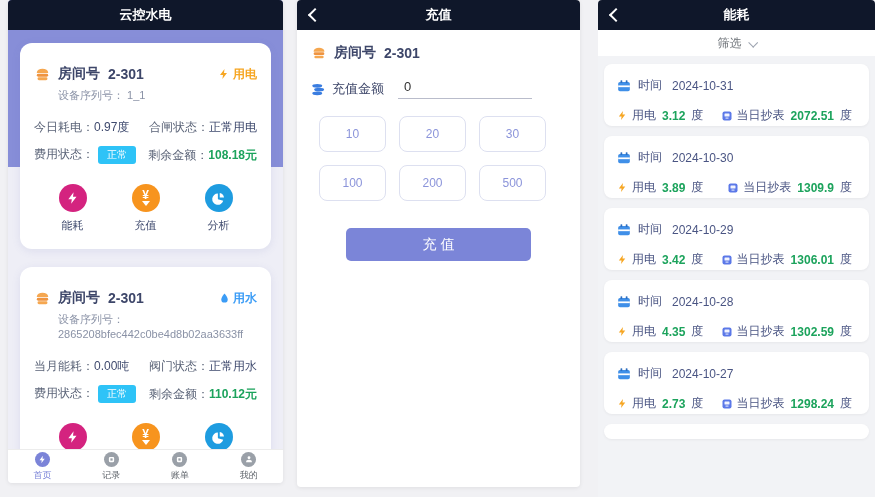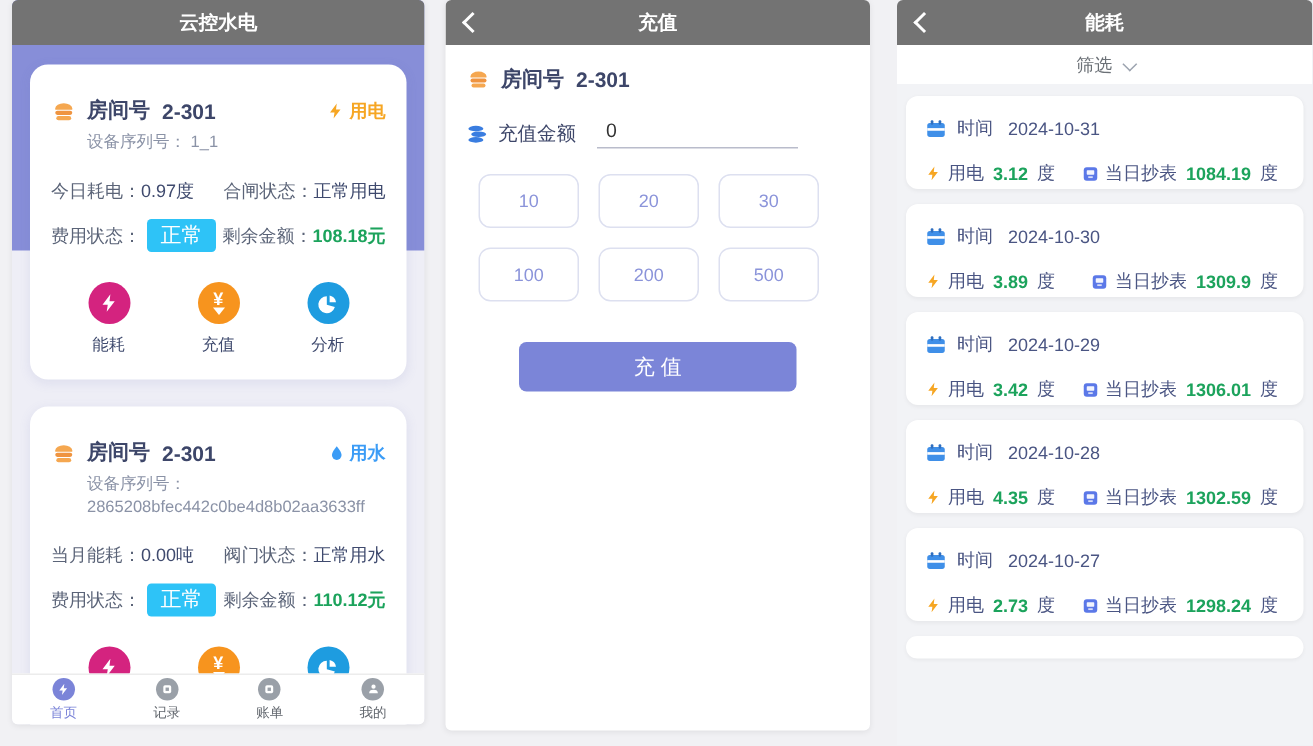--- a/index.html
+++ b/index.html
@@ -6,39 +6,39 @@
   body{
     width:875px;height:497px;position:relative;overflow:hidden;
     background:#f1f1f4;
     font-family:"Liberation Sans","DejaVu Sans",sans-serif;
     -webkit-font-smoothing:antialiased;
   }
   .panel{position:absolute;top:0;}
   
   .panel-left{left:8px;width:275px;height:483px;background:#eeeef6;border-radius:4px;overflow:hidden;box-shadow:0 1px 4px rgba(0,0,0,.08);}
   .purple-bg{position:absolute;top:0;left:0;right:0;height:167px;background:#878ed8;}
-  .p-header{position:relative;height:30px;display:flex;align-items:center;justify-content:center;background:#737373;color:#fff;font-size:13px;font-weight:bold;z-index:3;}
+  .p-header{position:relative;height:30px;display:flex;align-items:center;justify-content:center;background:#0f172a;color:#fff;font-size:13px;font-weight:bold;z-index:3;}
   .back-btn{position:absolute;left:13px;top:9px;width:12px;height:12px;cursor:pointer;z-index:4;}
   .back-chev{display:block;width:8px;height:8px;border-left:2px solid #fff;border-bottom:2px solid #fff;transform:rotate(45deg);margin-top:1px;}
   .card{position:relative;margin:0 12px;background:#fff;border-radius:12px;box-shadow:0 2px 8px rgba(100,110,180,.12);z-index:2;}
   .card1{margin-top:13px;}
   .card2{margin-top:18px;}
   .room-row{display:flex;align-items:center;padding:22px 14px 0 14px;}
   .room-title{font-size:14px;font-weight:bold;color:#3d4669;margin-left:7px;}
   .room-no{font-size:14px;font-weight:bold;color:#3d4669;margin-left:8px;}
   .type-tag{margin-left:auto;display:flex;align-items:center;font-size:12px;font-weight:bold;}
   .type-electric{color:#f6a623;}
   .type-water{color:#3b9cf6;}
   .type-tag svg{margin-right:3px;}
   .serial{padding:5px 14px 0 38px;font-size:11px;color:#8a92a6;word-break:break-all;line-height:15px;}
   .stats{display:flex;justify-content:space-between;padding:16px 14px 0 14px;font-size:12px;}
   .stats .lbl,.fee .lbl{color:#5b6478;}
   .stats .val{color:#3f4a6e;}
   .fee{display:flex;justify-content:space-between;align-items:center;padding:10px 14px 0 14px;font-size:12px;}
-  .badge{display:inline-block;background:#2ec3f7;color:#fff;font-size:14px;padding:2px 9px;border-radius:3px;margin-left:4px;}
+  .badge{display:inline-block;background:#2ec3f7;color:#fff;font-size:10px;padding:2px 9px;border-radius:3px;margin-left:4px;}
   .green{color:#1ca35c;font-weight:bold;}
   .actions{display:flex;justify-content:space-around;padding:20px 16px 16px 16px;}
   .action{display:flex;flex-direction:column;align-items:center;cursor:pointer;}
   .acircle{width:28px;height:28px;border-radius:50%;display:flex;align-items:center;justify-content:center;}
   .ac-energy{background:#d4237f;}
   .ac-recharge{background:#f7941e;}
   .ac-analyze{background:#1e9ce0;}
   .action .alabel{font-size:11px;color:#3f4a6e;margin-top:6px;}
   .yen-glyph{color:#fff;font-size:12px;font-weight:bold;line-height:10px;display:flex;flex-direction:column;align-items:center;}
   .yen-glyph .dn{width:0;height:0;border-left:4px solid transparent;border-right:4px solid transparent;border-top:5px solid #fff;margin-top:1px;}
@@ -316,21 +316,21 @@
           <span class="elabel">度</span>
           <span class="eright">
             <span>
               <svg width="12" height="12" viewBox="0 0 24 24">
                 <rect x="3" y="3" width="18" height="18" rx="4" fill="#5b78e8"></rect>
                 <rect x="7" y="7" width="10" height="6" rx="1" fill="#fff" opacity=".92"></rect>
                 <rect x="9" y="15" width="6" height="2.4" fill="#fff" opacity=".75"></rect>
               </svg>
             </span>
             <span class="elabel">当日抄表</span>
-            <span class="egreen">1084.19</span>
+            <span class="egreen">2072.51</span>
             <span class="elabel">度</span>
           </span>
         </div>
       </div>
 
       <div class="ecard">
         <div class="erow1">
           <span>
             <svg width="14" height="14" viewBox="0 0 24 24">
               <rect x="2" y="5" width="20" height="16" rx="3" fill="#3f8fe8"></rect>

